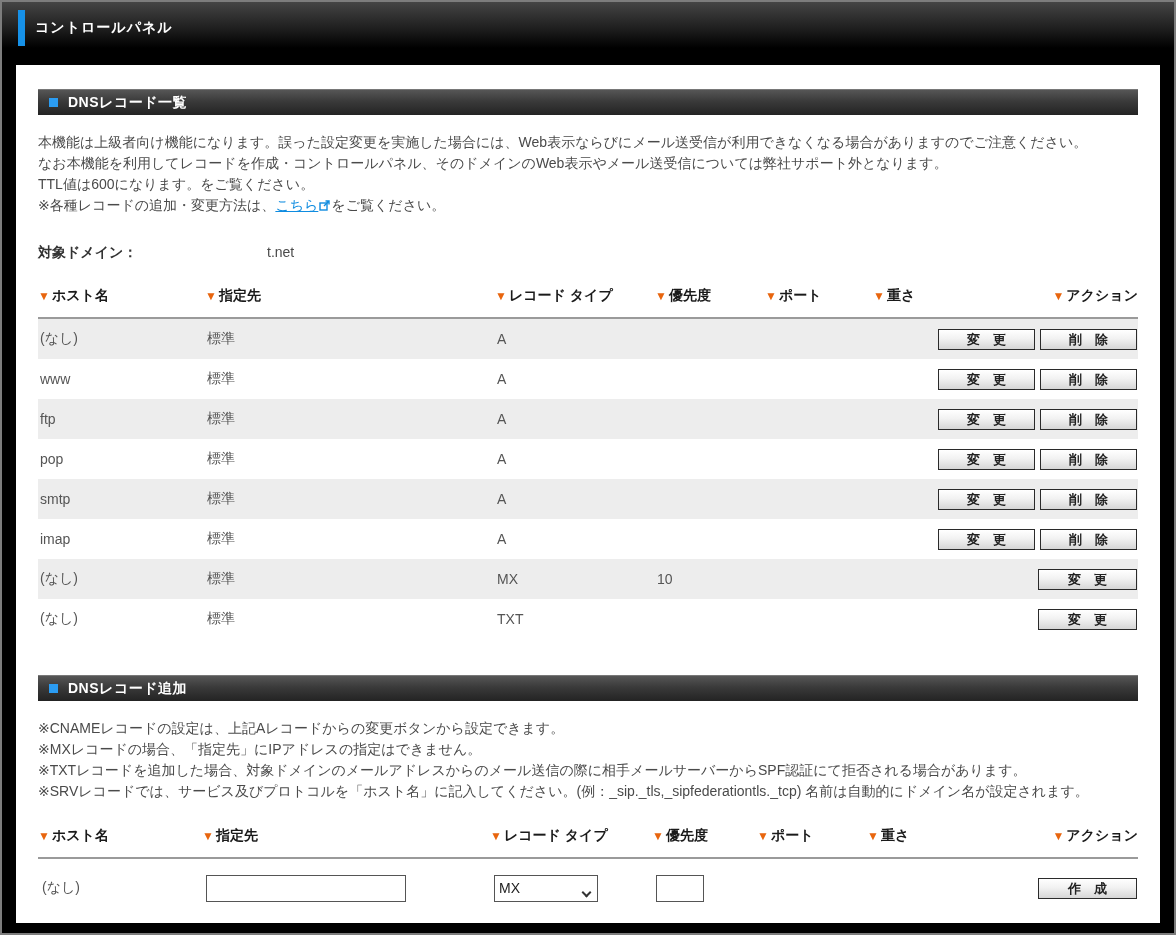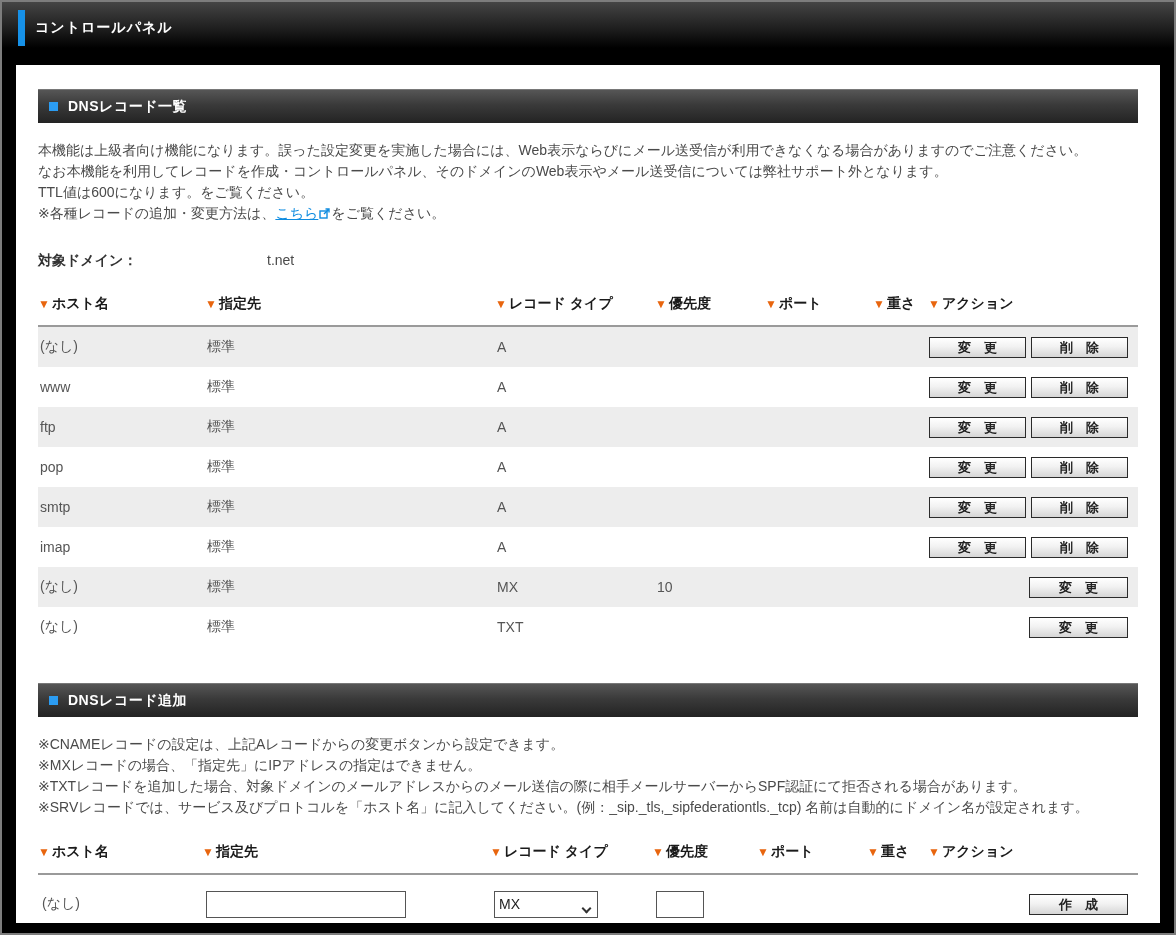--- a/index.html
+++ b/index.html
@@ -38,21 +38,21 @@
     position: absolute;
     left: 14px; right: 14px;
     top: 63px;
     height: 858px;
     background: #fff;
     padding: 24px 22px 0 22px;
   }
 
   
   .section-bar {
-    height: 34px;
+    height: 26px;
     background: linear-gradient(#565656 0%, #3a3a3a 45%, #232323 100%);
     border-top: 1px solid #787878;
     display: flex;
     align-items: center;
     padding-left: 11px;
   }
   .section-bar .bullet {
     width: 9px; height: 9px;
     background: #2b9cf2;
     display: inline-block;
@@ -95,37 +95,37 @@
     display: grid;
     align-items: end;
     height: 32px;
     padding-bottom: 16px;
     border-bottom: 2px solid #9a9a9a;
     font-size: 14px;
     font-weight: bold;
     color: #1a1a1a;
   }
   .thead.first { margin-top: 25px; }
-  .thead .col-action { }
+  .thead .col-action { text-align: right; }
   .sort-arrow { color: #e8650e; font-size: 12px; margin-right: 2px; }
   .trow {
     display: grid;
     align-items: center;
     height: 40px;
     font-size: 14px;
     color: #555;
     padding-left: 2px;
   }
   .trow:nth-child(odd) { background: #ededed; }
   .trow:nth-child(even) { background: #fff; }
   .cell-action {
     display: flex;
     justify-content: flex-end;
     gap: 5px;
-    padding-right: 10px;
+    padding-right: 1px;
   }
 
   
   .btn {
     width: 97px;
     height: 21px;
     background: linear-gradient(#ffffff 0%, #f2f2f2 45%, #d6d6d6 100%);
     border: 1px solid #2b2b2b;
     font-family: inherit;
     font-size: 13px;

